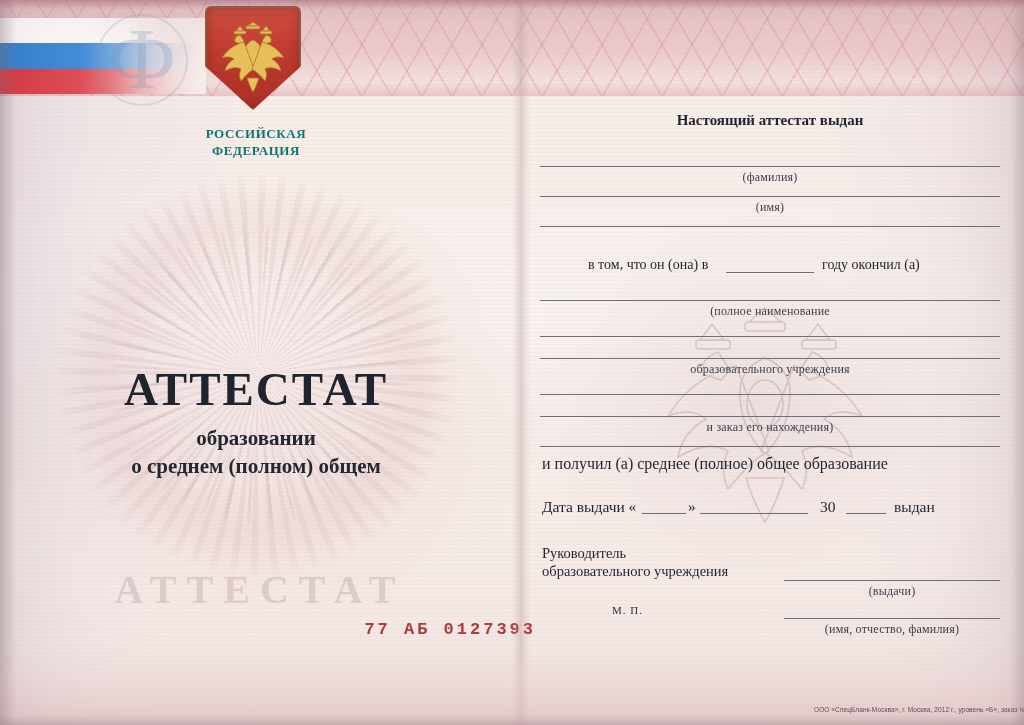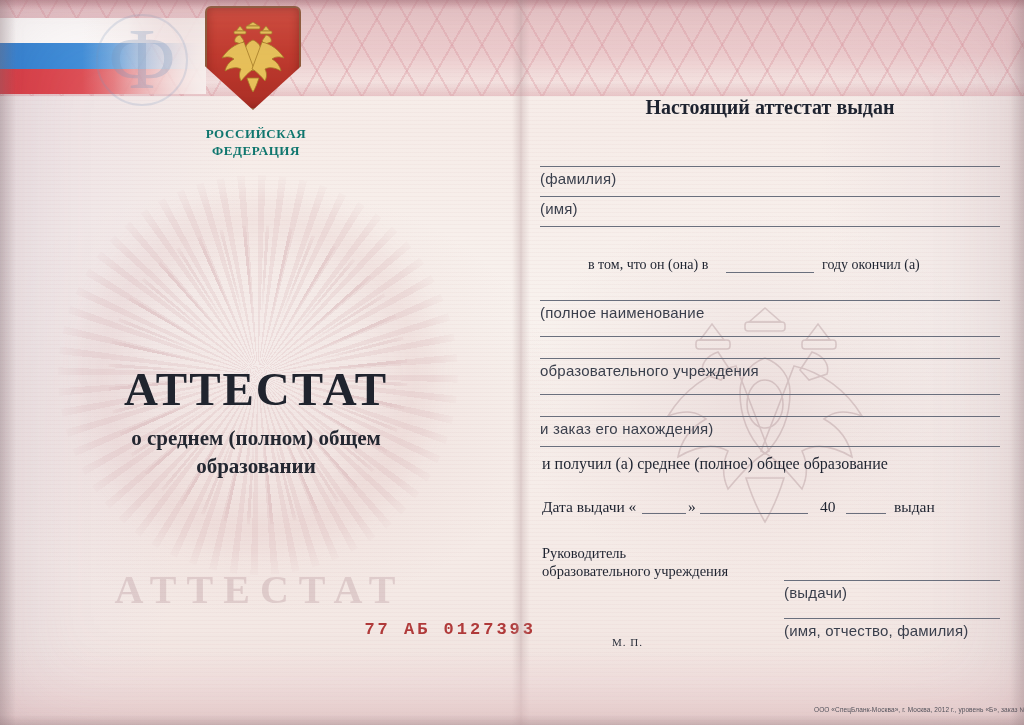--- a/index.html
+++ b/index.html
@@ -242,57 +242,57 @@
     font-weight: bold;
     font-size: 17px;
     letter-spacing: 3px;
     color: #b03a3a;
     padding-left: 24px;
   }
 
   
   .right-title {
     position: absolute;
-    left: 530px; top: 96px;
+    left: 530px; top: 112px;
     width: 480px;
     text-align: center;
     font-family: "Liberation Serif", serif;
     font-weight: bold;
-    font-size: 20px;
+    font-size: 15px;
     color: #1e2330;
   }
 
   .rline {
     position: absolute;
     height: 1px;
     background: #6a6f7d;
   }
   .rcap {
     position: absolute;
-    font-family: Liberation Sans, sans-serif;
-    font-size: 15px;
+    text-align: center;
+    font-family: Liberation Serif, serif;
+    font-size: 12px;
     color: #3a3f4c;
     letter-spacing: .2px;
   }
   .rtext {
     position: absolute;
     font-family: "Liberation Serif", serif;
     font-size: 14px;
     color: #1e2330;
     white-space: nowrap;
   }
 
   .mp {
     position: absolute;
     left: 612px; top: 604px;
     font-family: "Liberation Serif", serif;
     font-size: 11px;
     color: #2a2f3b;
     letter-spacing: 1px;
-    margin-top: 32px;
   }
 
   .footprint {
     position: absolute;
     left: 814px; top: 706px;
     font-family: "Liberation Sans", sans-serif;
     font-size: 6.5px;
     color: #4c4f58;
     letter-spacing: .1px;
     white-space: nowrap;
@@ -359,22 +359,22 @@
 
   <div class="fed-name">
     <div>РОССИЙСКАЯ</div>
     <div>ФЕДЕРАЦИЯ</div>
   </div>
 
   <div class="ghost-word">АТТЕСТАТ</div>
 
   <div class="attestat-title">АТТЕСТАТ</div>
   <div class="attestat-sub">
+    <div>образовании</div>
     <div>о среднем (полном) общем</div>
-    <div>образовании</div>
   </div>
 
   <div class="serial">77 АБ  0127393</div>
 
   <div class="fold"></div>
 
   <svg class="wm-eagle" viewBox="0 0 250 230">
     <g fill="none" stroke="#9c7b80" stroke-width="1.6">
       <path d="M60 40 l12 -16 l12 16 z"></path>
       <path d="M166 40 l12 -16 l12 16 z"></path>
@@ -418,21 +418,21 @@
   <div class="rcap" style="left:540px; top:420px; width:460px;">и заказ его нахождения)</div>
 
   <div class="rline" style="left:540px; top:446px; width:460px;"></div>
 
   <div class="rtext" style="left:542px; top:455px; font-size:16px;">и получил (а) среднее (полное) общее образование</div>
 
   <div class="rtext" style="left:542px; top:498px; font-size:15.5px;">Дата выдачи «</div>
   <div class="rline" style="left:642px; top:513px; width:44px;"></div>
   <div class="rtext" style="left:688px; top:498px; font-size:15.5px;">»</div>
   <div class="rline" style="left:700px; top:513px; width:108px;"></div>
-  <div class="rtext" style="left:820px; top:498px; font-size:15.5px;">40</div>
+  <div class="rtext" style="left:820px; top:498px; font-size:15.5px;">30</div>
   <div class="rline" style="left:846px; top:513px; width:40px;"></div>
   <div class="rtext" style="left:894px; top:498px; font-size:15.5px;">выдан</div>
 
   <div class="rtext" style="left:542px; top:545px; font-size:14.5px;">Руководитель</div>
   <div class="rtext" style="left:542px; top:563px; font-size:14.5px;">образовательного учреждения</div>
   <div class="rline" style="left:784px; top:580px; width:216px;"></div>
   <div class="rcap" style="left:784px; top:584px; width:216px;">(выдачи)</div>
 
   <div class="mp">М. П.</div>
 

